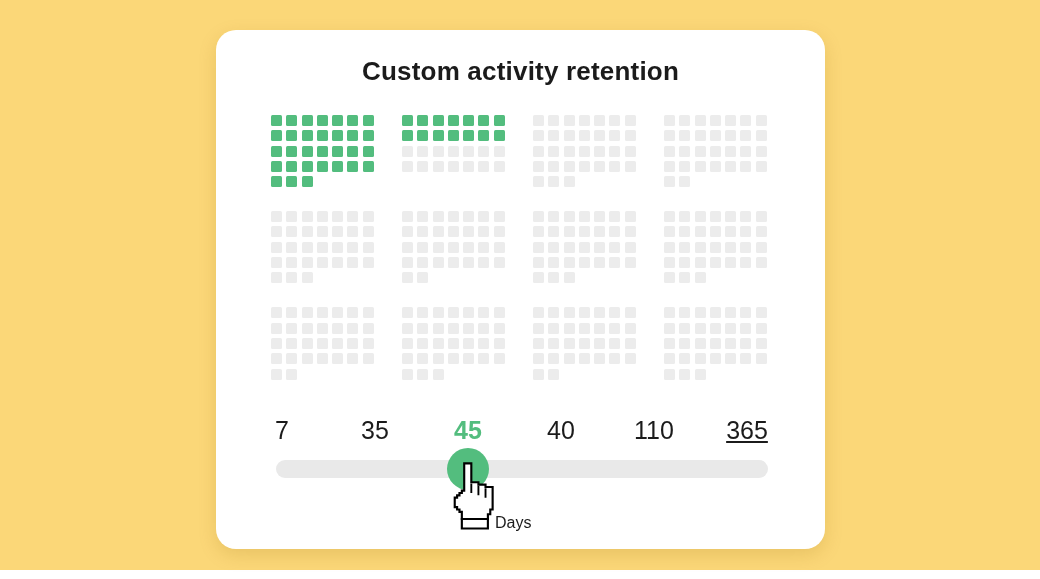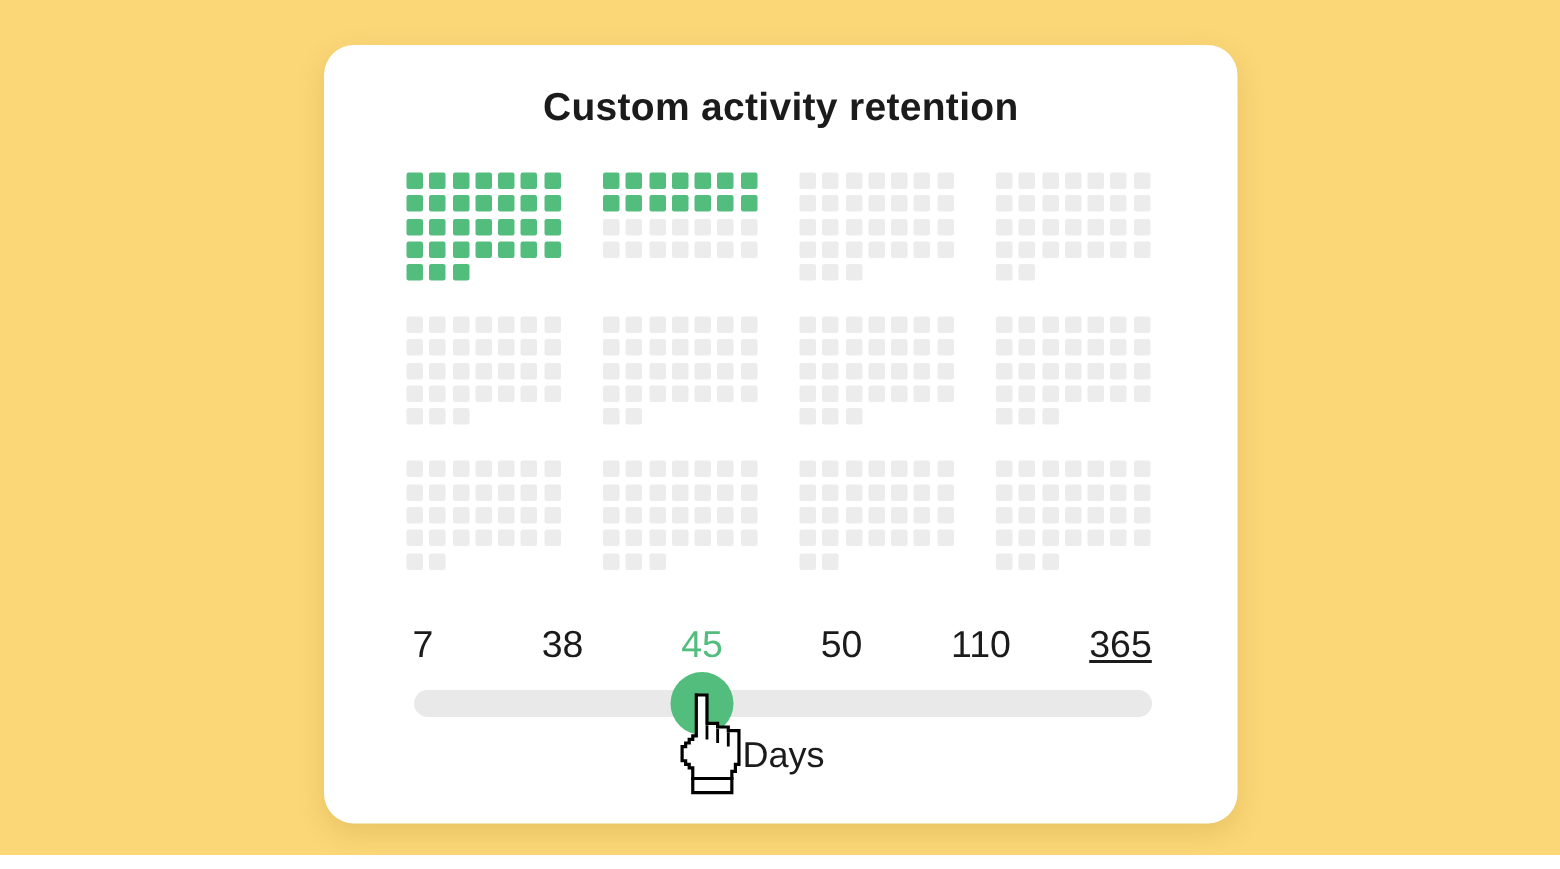--- a/index.html
+++ b/index.html
@@ -73,21 +73,21 @@
     position: absolute;
     top: 0;
     transform: translateX(-50%);
     font-size: 25px;
     line-height: 32px;
     color: var(--text, #1B1B1B);
     white-space: nowrap;
   }
   .stop-label.active {
     color: var(--green, #53BD7E);
-    font-weight: 400;
+    font-weight: 700;
   }
   .slider-track {
     position: relative;
     margin-top: 14px;
     width: 492px;
     height: 18px;
     border-radius: 9px;
     background: var(--track, #E9E9E9);
   }
   .slider-handle {
@@ -102,22 +102,22 @@
   .hand-cursor {
     position: absolute;
     left: 234px;
     top: 432px;
     width: 45px;
     height: 69px;
   }
   .days-label {
     position: absolute;
     left: 279px;
-    top: 460px;
-    font-size: 24px;
+    top: 484px;
+    font-size: 16px;
     color: var(--text, #1B1B1B);
   }
 </style>
 </head>
 <body>
 
 <div class="stage" style="--bg: #FBD778; --card: #FFFFFF; --green: #53BD7E; --inactive: #ECECEC; --track: #E9E9E9; --text: #1B1B1B;">
   <div class="card">
 
     <h1 class="card-title">Custom activity retention</h1>
@@ -510,23 +510,23 @@
           <span class="day-square"></span>
           <span class="day-square"></span>
           <span class="day-square"></span>
           <span class="day-square"></span>
         </div>
       </div>
 
     <div class="slider">
       <div class="slider-labels" id="sliderLabels">
           <span class="stop-label" style="left: 6px;">7</span>
-          <span class="stop-label" style="left: 99px;">38</span>
+          <span class="stop-label" style="left: 99px;">35</span>
           <span class="stop-label active" style="left: 192px;">45</span>
-          <span class="stop-label" style="left: 285px;">50</span>
+          <span class="stop-label" style="left: 285px;">40</span>
           <span class="stop-label" style="left: 378px;">110</span>
           <span class="stop-label" style="left: 471px; text-decoration: underline;">365</span>
         </div>
       <div class="slider-track">
         <div class="slider-handle"></div>
       </div>
     </div>
 
     <svg class="hand-cursor" viewBox="0 0 19 29">
       <g fill="#ffffff" stroke="#000000" stroke-width="0.9" stroke-linejoin="miter">

